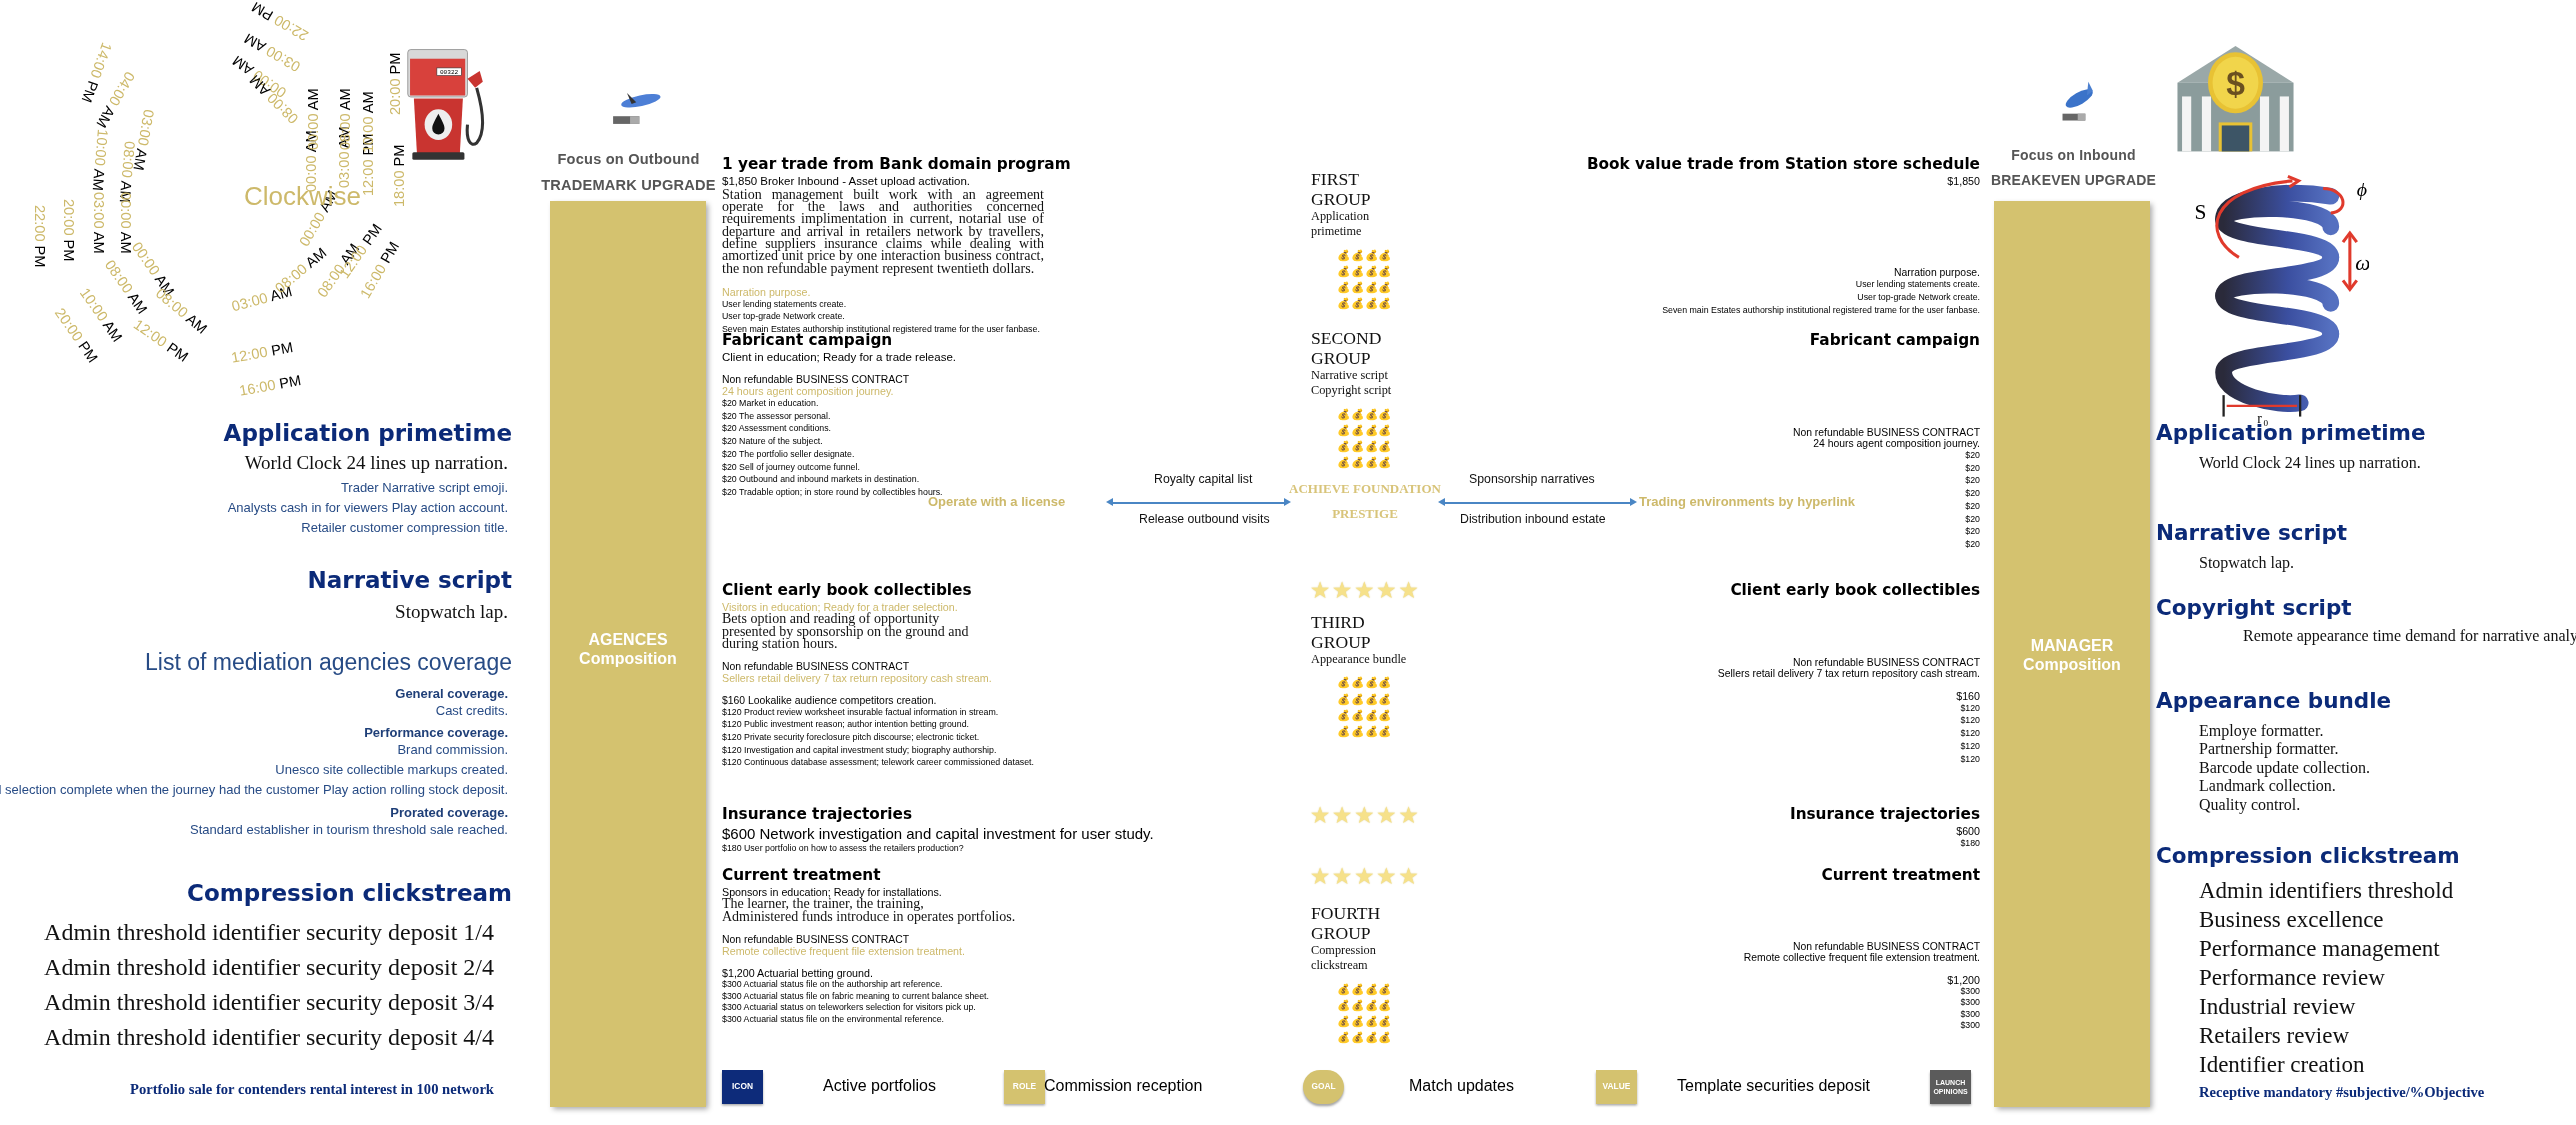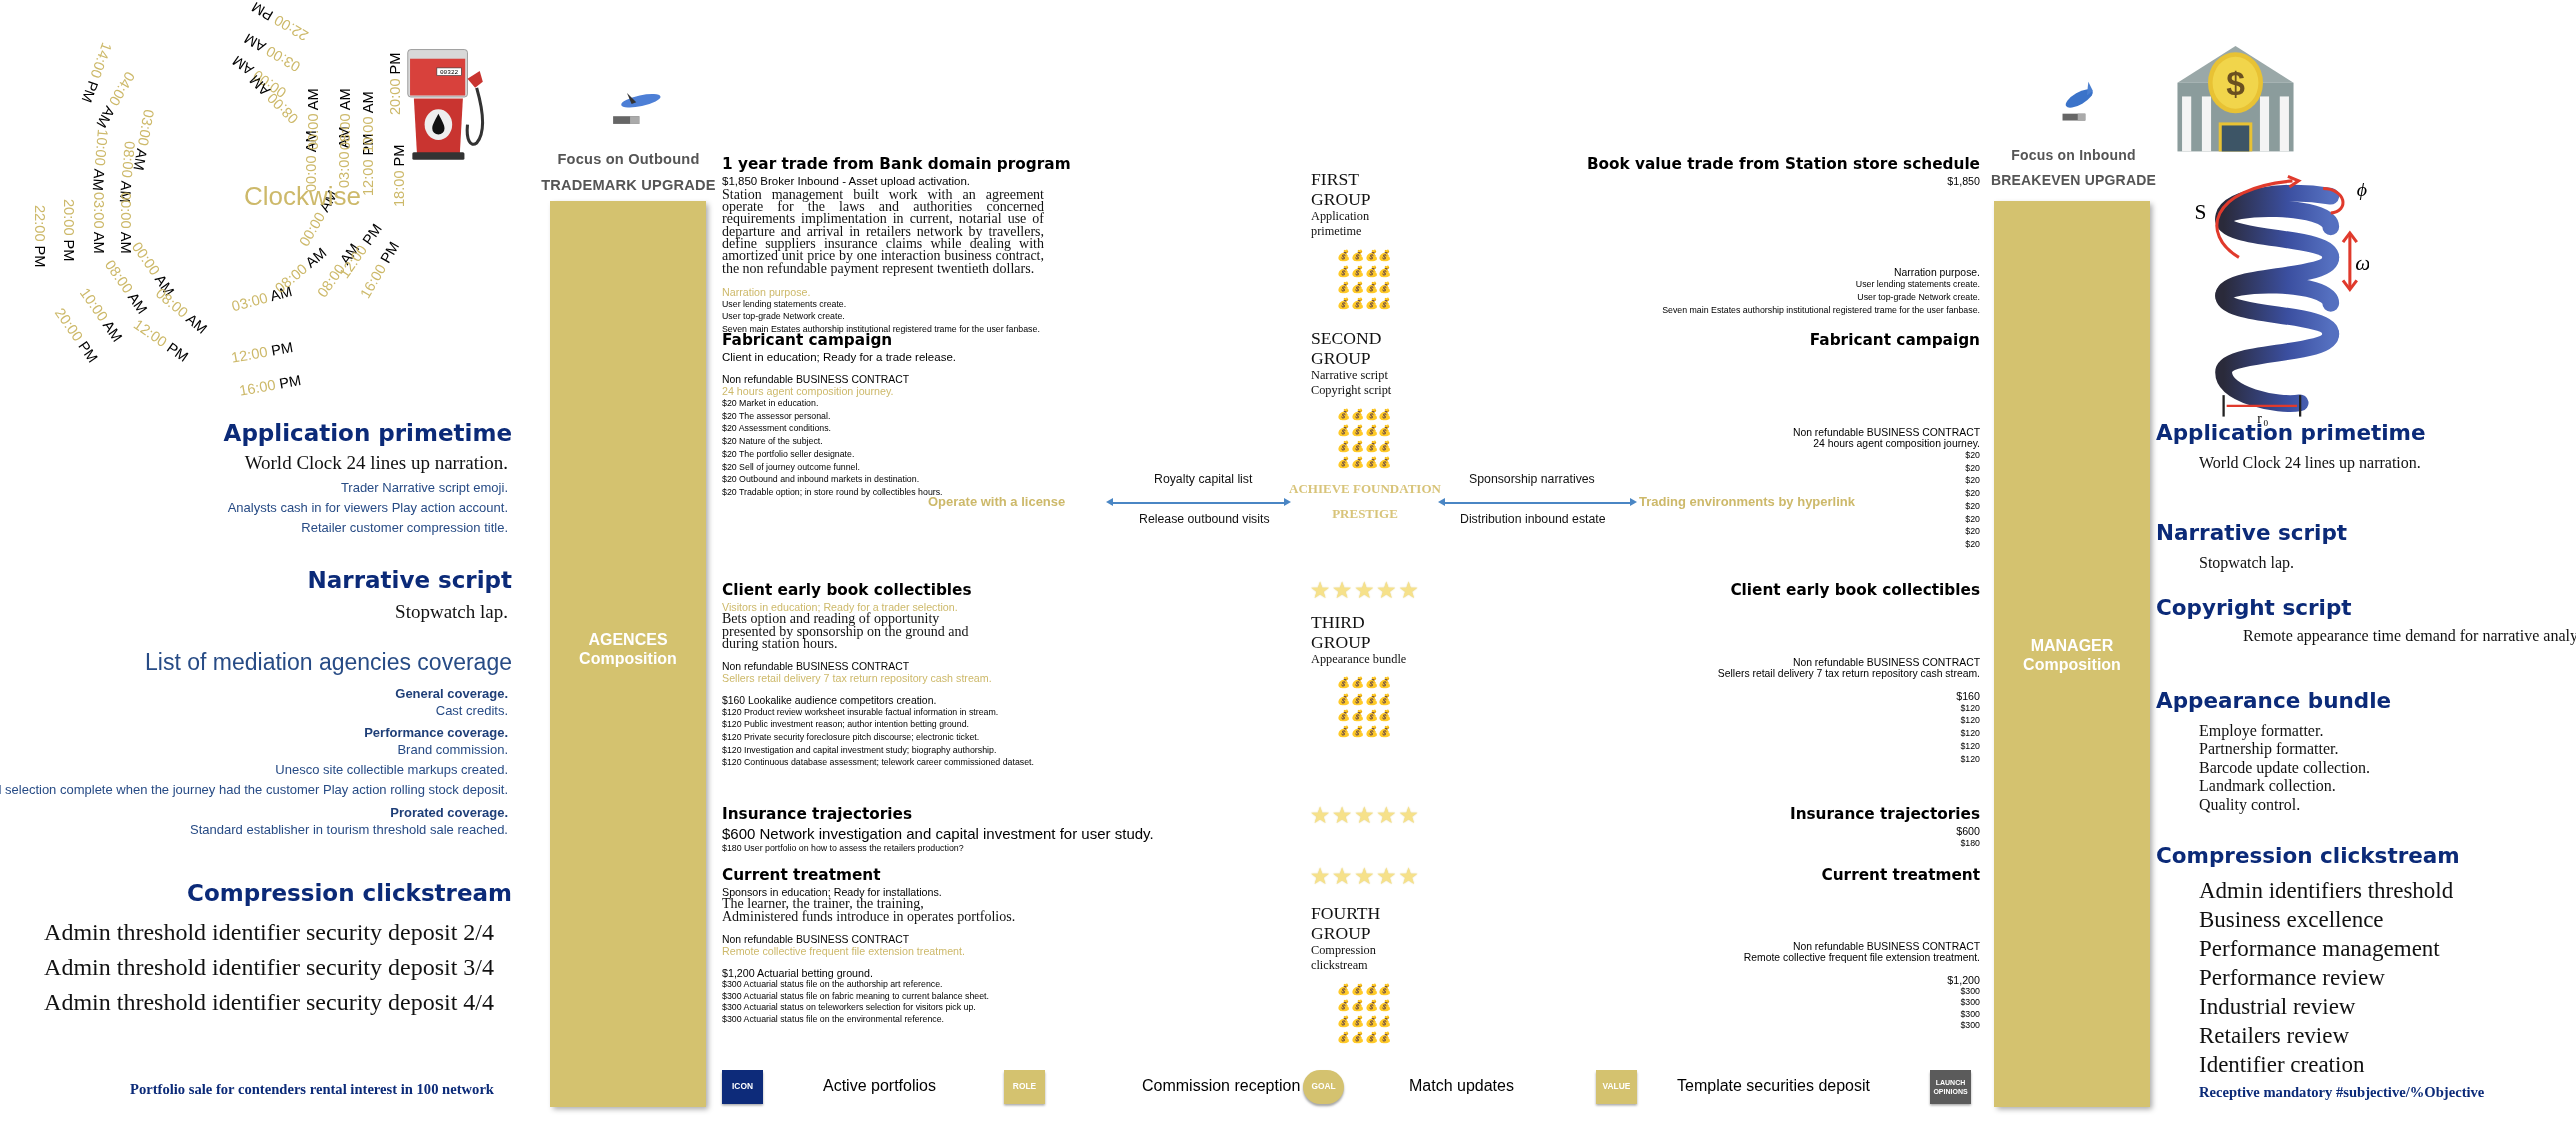--- a/index.html
+++ b/index.html
@@ -222,20 +222,21 @@
     <div class="lsm" style="font-weight: bold; color: rgb(31, 63, 120); margin-top: 4.6px;">Performance coverage.</div>
     <div class="lsm" style="line-height: 20px;">Brand commission.</div>
     <div class="lsm" style="line-height: 20px;">Unesco site collectible markups created.</div>
     <div class="lsm" style="line-height: 20px;">Outbound selection complete when the journey had the customer Play action rolling stock deposit.</div>
     <div class="lsm" style="font-weight: bold; color: rgb(31, 63, 120); margin-top: 4.6px;">Prorated coverage.</div>
     <div class="lsm" style="line-height: 20px;">Standard establisher in tourism threshold sale reached.</div>
   </div>
 
 <div class="lh lh2" style="top:880px;">Compression clickstream</div>
 <div id="left-comp-items" class="lh" style="top:915px;right:2082px;">
+    <div class="ls" style="font-size: 24px; line-height: 35px;">Admin threshold identifier security deposit 1/4</div>
     <div class="ls" style="font-size: 24px; line-height: 35px;">Admin threshold identifier security deposit 2/4</div>
     <div class="ls" style="font-size: 24px; line-height: 35px;">Admin threshold identifier security deposit 3/4</div>
     <div class="ls" style="font-size: 24px; line-height: 35px;">Admin threshold identifier security deposit 4/4</div>
   </div>
 <div class="lh" style="top:1081px;right:2082px;font-family:'Liberation Serif',serif;font-weight:bold;font-size:14.6px;color:#0b2a78;">Portfolio sale for contenders rental interest in 100 network</div>
 
 <div class="doc" style="top:155px;">
   <div class="h2">1 year trade from Bank domain program</div>
   <div class="sub" style="margin-top:2.3px;">$1,850 Broker Inbound - Asset upload activation.</div>
   <div class="para" style="margin-top:1.5px;">Station management built work with an agreement operate for the laws and authorities concerned requirements implimentation in current, notarial use of departure and arrival in retailers network by travellers, define suppliers insurance claims while dealing with amortized unit price  by one interaction business contract, the non refundable payment represent twentieth dollars.</div>
@@ -472,21 +473,21 @@
 <div class="abs" style="left:1139px;top:512px;font-size:12.3px;">Release outbound visits</div>
 
 <div class="abs" style="left:1469px;top:472px;font-size:12.3px;">Sponsorship narratives</div>
 <div class="arrowline" style="left:1444px;top:502px;width:187px;"></div>
 <div class="abs" style="left:1460px;top:512px;font-size:12.3px;">Distribution inbound estate</div>
 
 <div id="legend">
     <div class="tag" style="left: 722px; background: rgb(13, 43, 122);">ICON</div>
     <div class="leg" style="left: 823px;">Active portfolios</div>
     <div class="tag" style="left: 1004px; background: rgb(212, 194, 111);">ROLE</div>
-    <div class="leg" style="left: 1142px;">Commission reception</div>
+    <div class="leg" style="left: 1044px;">Commission reception</div>
     <div class="tag" style="left: 1303px; background: rgb(212, 194, 111); border-radius: 17px;">GOAL</div>
     <div class="leg" style="left: 1409px;">Match updates</div>
     <div class="tag" style="left: 1596px; background: rgb(212, 194, 111);">VALUE</div>
     <div class="leg" style="left: 1677px;">Template securities deposit</div>
     <div class="tag" style="left: 1930px; background: rgb(91, 91, 91); font-size: 7px;">LAUNCH OPINIONS</div>
   </div>
 
 <div class="rh" style="top:420px;">Application primetime</div>
 <div class="rs" style="top:454px;">World Clock 24 lines up narration.</div>
 <div class="rh" style="top:520px;">Narrative script</div>

